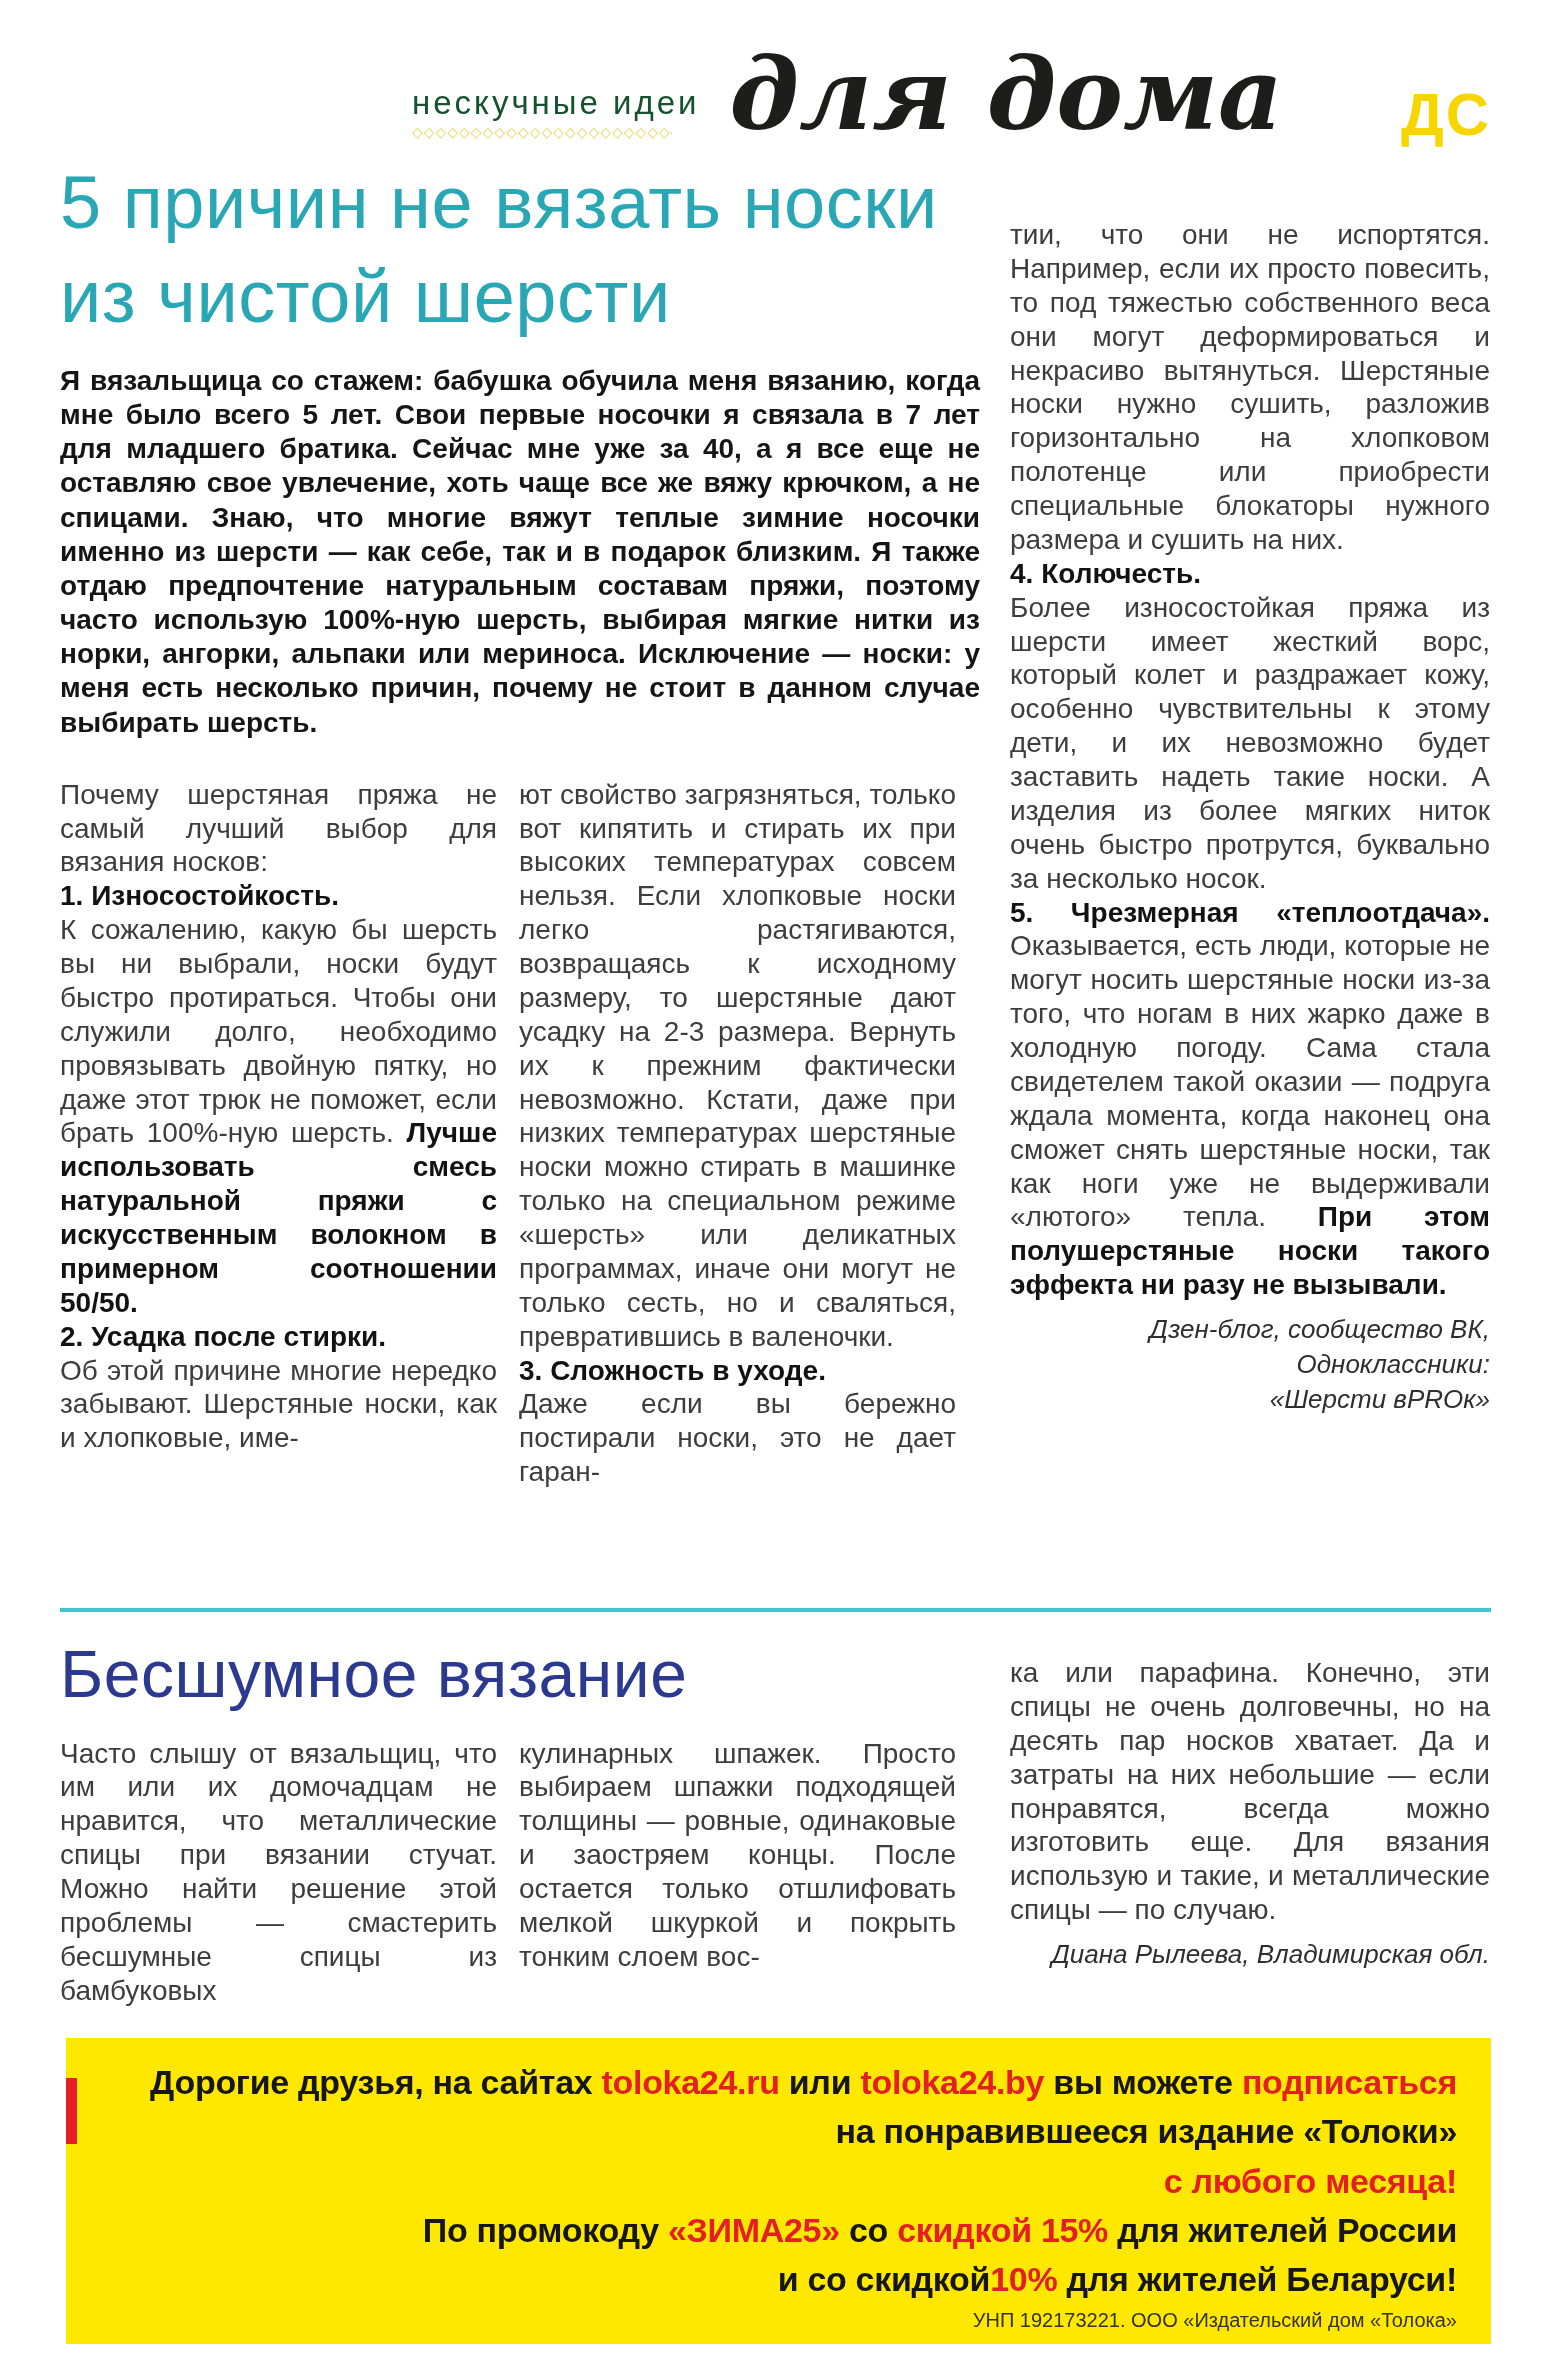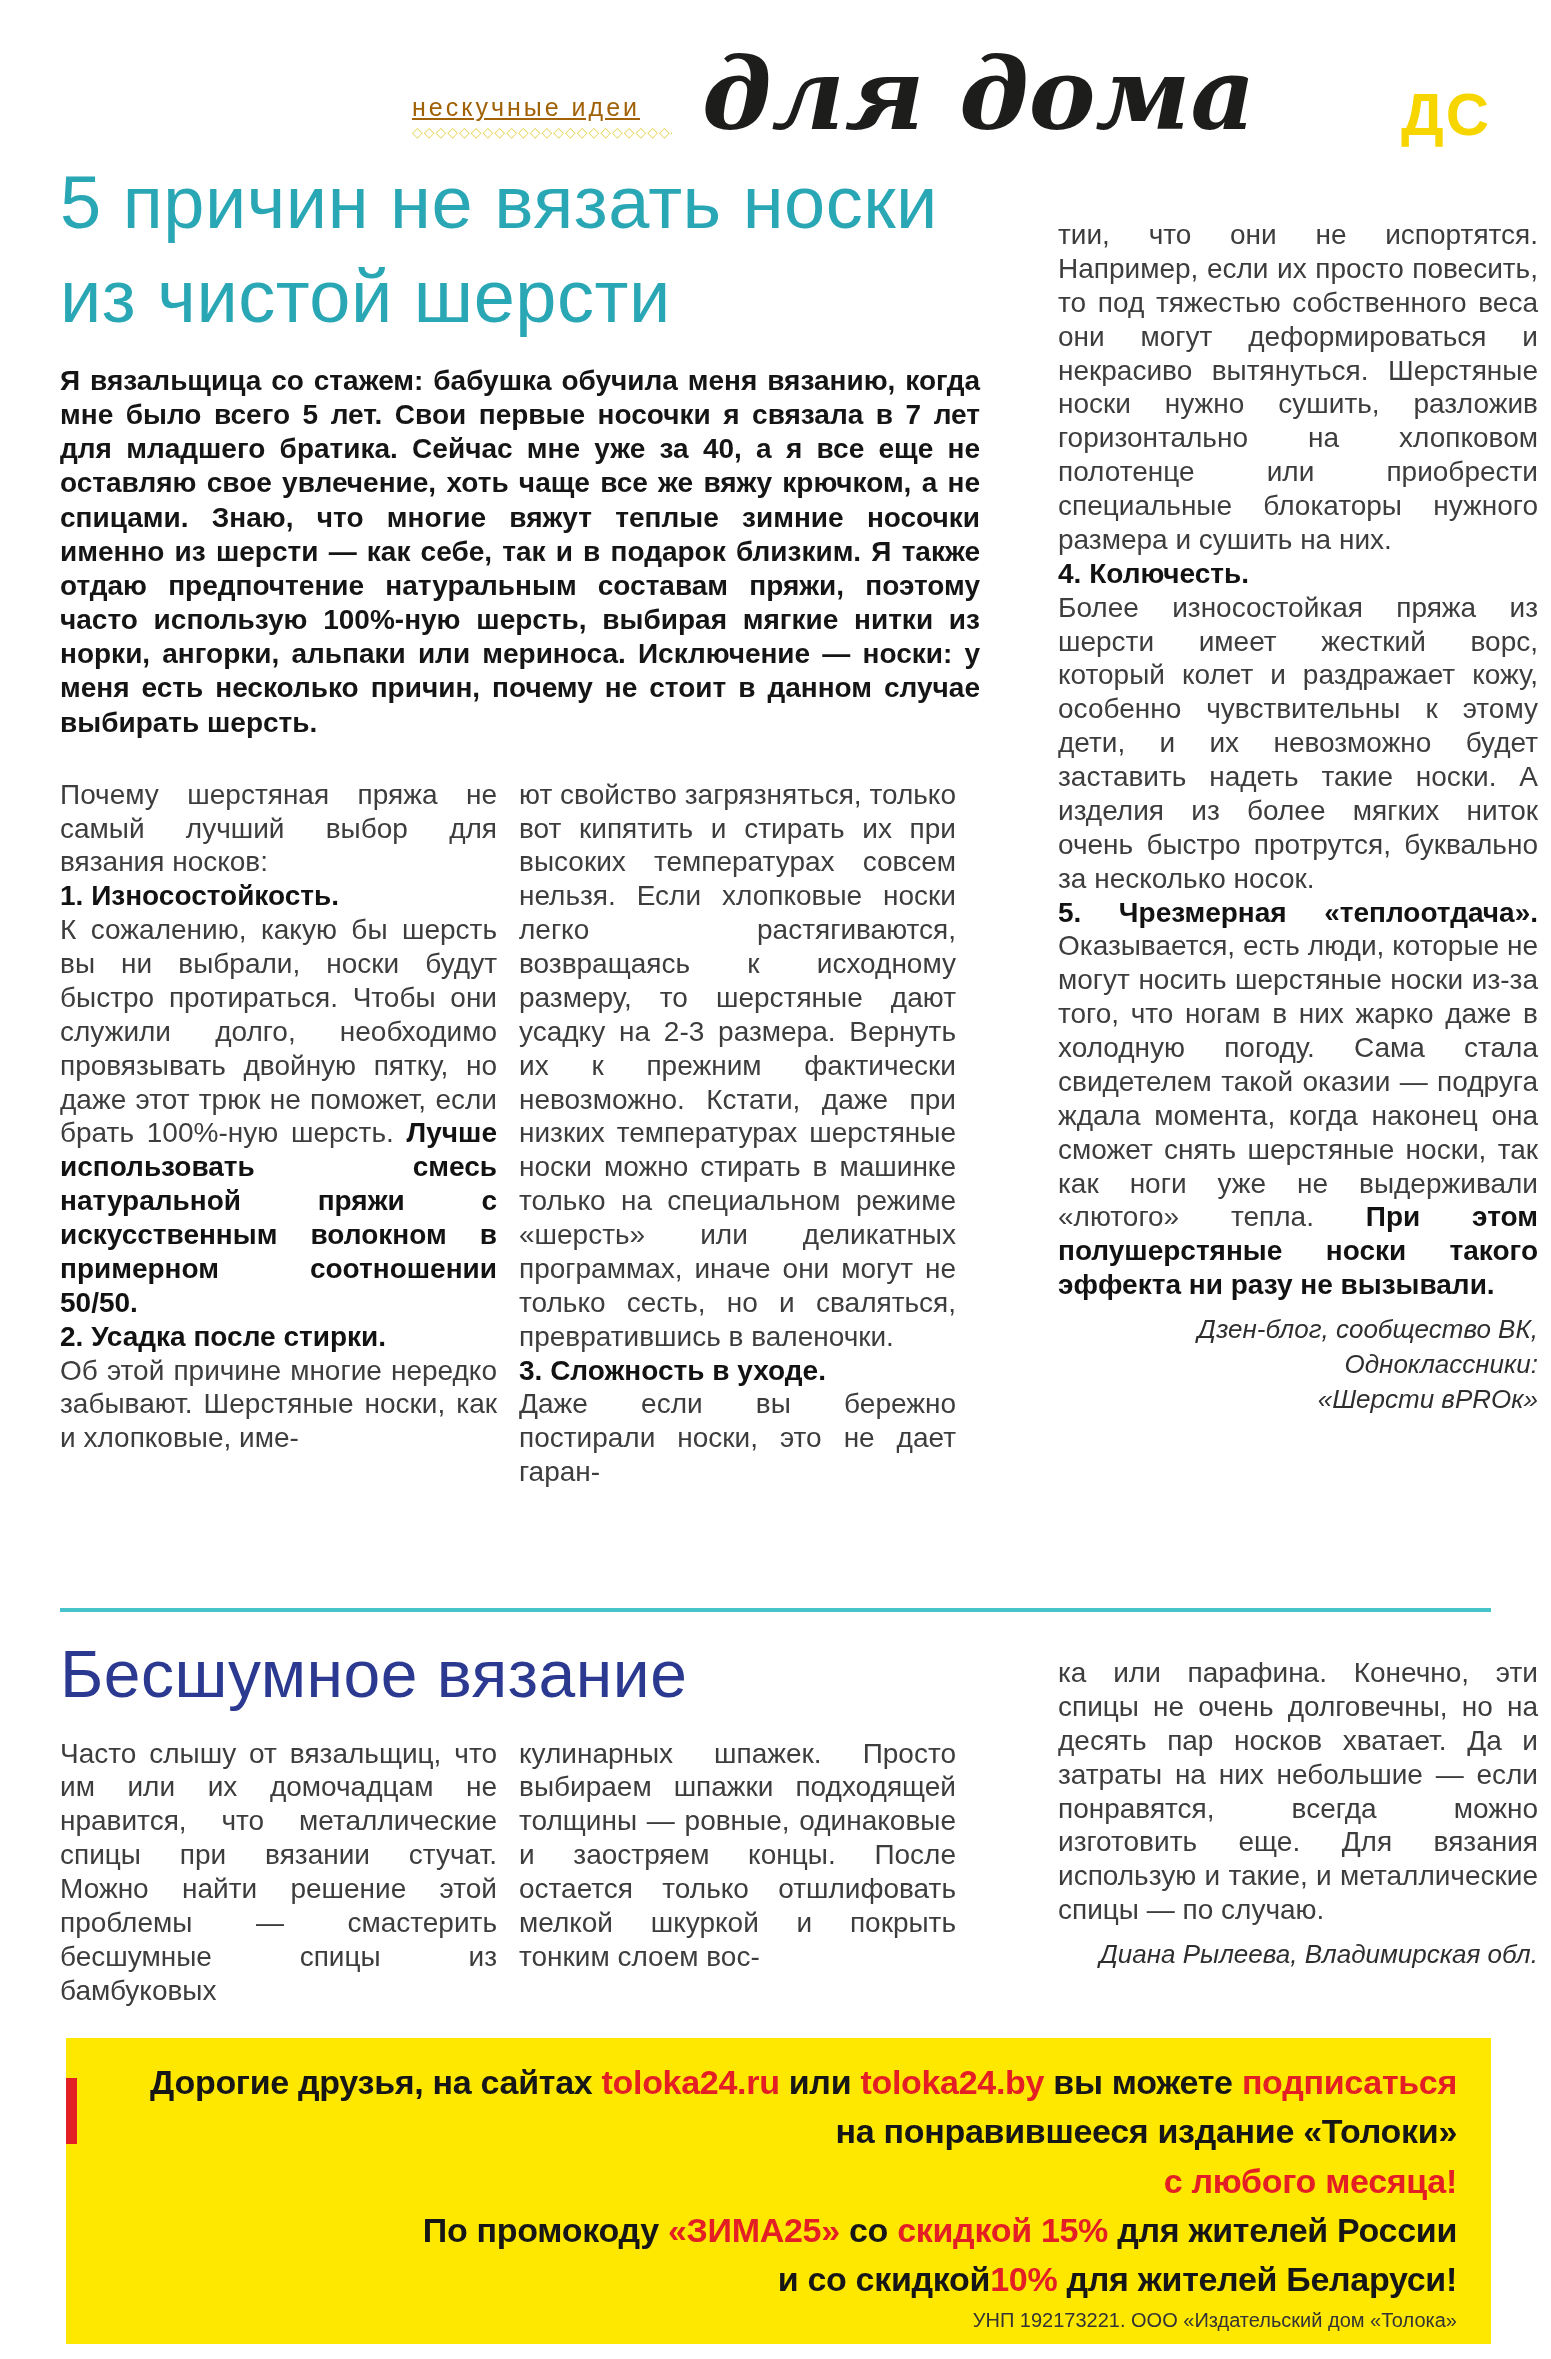--- a/index.html
+++ b/index.html
@@ -6,32 +6,32 @@
   body{
     width:1551px;height:2359px;background:#ffffff;
     font-family:"Liberation Sans",sans-serif;color:#3a3a3a;
     overflow:hidden;
   }
   .page{padding:34px 60px 0 60px;position:relative;box-sizing:border-box;height:2359px;}
 
   
   header{display:flex;align-items:flex-end;height:106px;margin-bottom:6px;}
   .kicker-wrap{margin-left:352px;flex:none;}
-  .kicker-text{font-size:25px;letter-spacing:3px;color:#a16207;white-space:nowrap;text-decoration:underline;}
+  .kicker-text{font-size:33px;letter-spacing:3px;color:#14532d;white-space:nowrap;}
   .diamonds{font-size:14px;color:#e4d24f;letter-spacing:1px;line-height:15px;margin-top:3px;width:260px;overflow:hidden;white-space:nowrap;}
   .script-title{
     font-family:"DejaVu Serif",serif;font-style:italic;font-weight:bold;
     font-size:100px;line-height:.92;margin-left:30px;color:#1d1d1b;white-space:nowrap;
   }
   .logo{margin-left:auto;font-size:60px;font-weight:800;color:var(--logo-yellow,#f7d600);line-height:.85;letter-spacing:2px;}
 
   
   .article{display:flex;gap:30px;}
   .left-part{width:920px;flex:none;}
-  .right-part{width:480px;flex:none;box-sizing:border-box;margin-left:48px;}
+  .right-part{width:480px;flex:none;box-sizing:border-box;}
   .cols2{display:flex;gap:22px;}
   .cols2 .col{width:437px;flex:none;}
   .col p{margin:0;font-size:28px;line-height:1.21;text-align:justify;color:#3d3d3d;}
   .col .b{font-weight:bold;color:#121212;}
   .sig{font-style:italic;text-align:right;font-size:26px;line-height:1.35;color:#2e2e2e;margin-top:10px;}
 
   
   .article1{min-height:1452px;}
   h1{
     font-size:74px;line-height:1.27;font-weight:normal;color:var(--teal,#2aa7b5);

